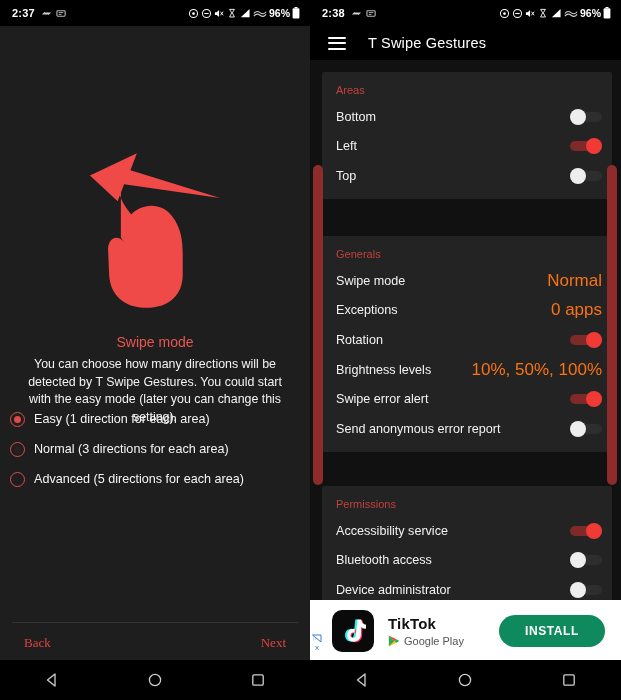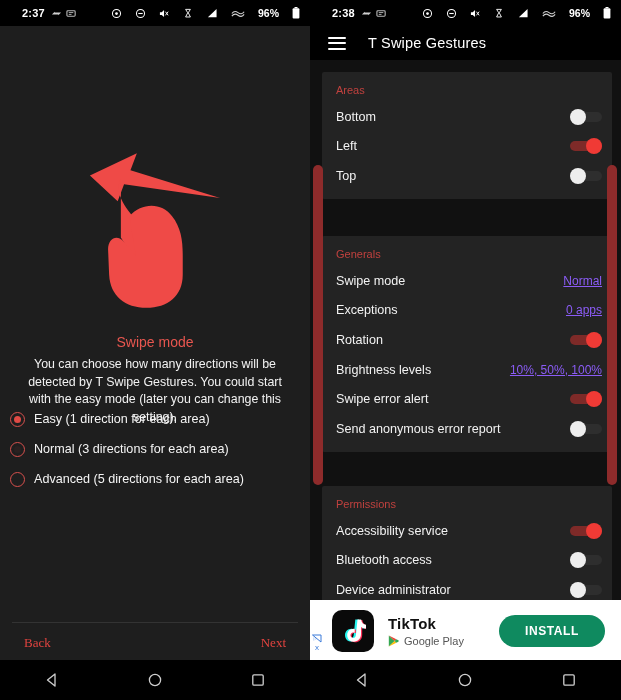--- a/index.html
+++ b/index.html
@@ -9,23 +9,23 @@
   #stage { position:relative; width:621px; height:700px; background:#000; }
 
   
   .phone { position:absolute; top:0; height:700px; overflow:hidden; }
   #phone-left  { left:0;   width:310px; background:#1e1e1e; }
   #phone-right { left:310px; width:311px; background:#111111; }
 
   
   .statusbar { position:absolute; top:0; left:0; right:0; height:26px; background:#000;
                display:flex; align-items:center; }
-  .sb-time { color:#fff; font-size:11px; font-weight:bold; margin-left:22px; letter-spacing:.2px;}
+  .sb-time { color:#fff; font-size:11px; font-weight:bold; margin-left:12px; letter-spacing:.2px;}
   .sb-left-icons { display:flex; align-items:center; gap:4px; margin-left:6px; }
-  .sb-right { margin-left:auto; display:flex; align-items:center; gap:13px; margin-right:10px; }
+  .sb-right { margin-left:auto; display:flex; align-items:center; gap:2px; margin-right:10px; }
   .sb-batt-txt { color:#fff; font-size:10.5px; font-weight:bold; }
   .sb-ico { display:block; }
 
   
   .l-body { position:absolute; top:26px; left:0; right:0; bottom:40px; background:#1e1e1e; }
   .hand-wrap { position:absolute; top:124px; left:0; right:0; display:flex; justify-content:center; }
   .l-title { position:absolute; top:308px; left:0; right:0; text-align:center;
              color:#e8564f; font-size:14px; }
   .l-desc { position:absolute; top:330px; left:20px; right:20px; text-align:center;
             color:#f2f2f2; font-size:12.4px; line-height:17.5px; }
@@ -54,21 +54,21 @@
   .hamb { width:18px; height:13px; margin-left:18px; display:flex; flex-direction:column;
           justify-content:space-between; }
   .hamb i { display:block; height:2px; background:#fff; border-radius:1px; }
   .appbar-title { color:#fff; font-size:14.5px; font-weight:normal; margin-left:22px; letter-spacing:.2px;text-align:center; }
 
   .r-scroll { position:absolute; top:60px; left:0; right:0; height:540px; background:#111111; overflow:hidden; }
   .card { position:absolute; left:12px; right:9px; background:#232323; border-radius:2px; }
   .sec-title { color:#c0413e; font-size:11px; padding:12px 0 0 14px; }
   .row { height:29.6px; display:flex; align-items:center; padding:0 10px 0 14px; }
   .row-label { color:#f2f2f2; font-size:12.6px; white-space:nowrap; }
-  .row-value { margin-left:auto; color:#8b5cf6; font-size:12px; white-space:nowrap;text-decoration:underline; }
+  .row-value { margin-left:auto; color:#f97316; font-size:17px; white-space:nowrap; }
 
   .sw { margin-left:auto; position:relative; width:32px; height:16px; flex:0 0 auto; }
   .sw .track { position:absolute; top:3px; left:0; width:32px; height:10px; border-radius:5px; }
   .sw .knob { position:absolute; top:0; width:16px; height:16px; border-radius:50%; }
   .sw.on  .track { background:#7e2a28; }
   .sw.on  .knob  { left:16px; background:#f03a35; }
   .sw.off .track { background:#2e2e2e; }
   .sw.off .knob  { left:0px; background:#eeeeee; }
 
   

